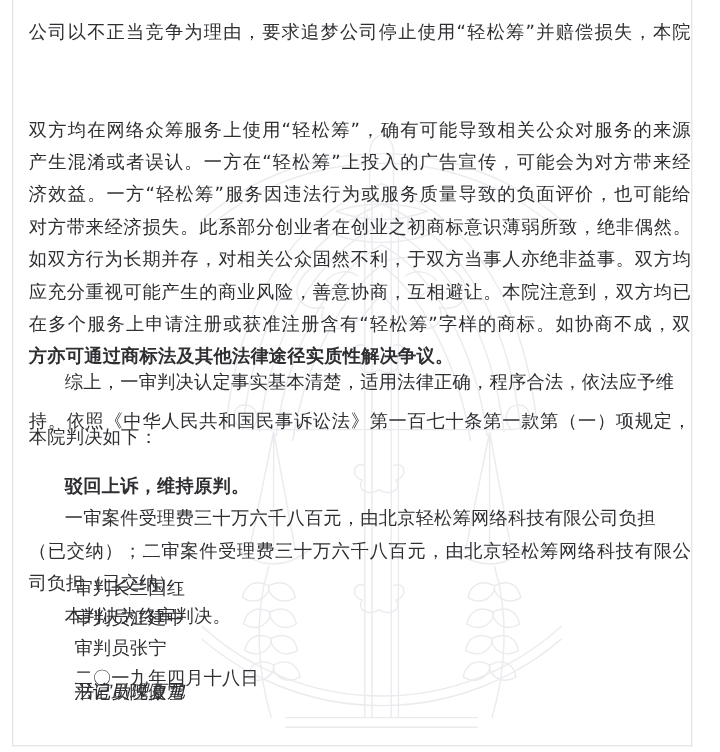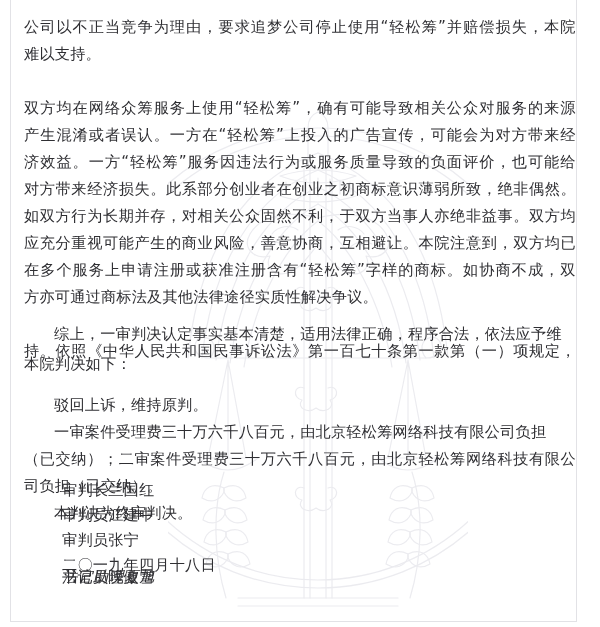--- a/index.html
+++ b/index.html
@@ -223,21 +223,20 @@
         <span>”</span>
         <span>并</span>
         <span>赔</span>
         <span>偿</span>
         <span>损</span>
         <span>失</span>
         <span>，</span>
         <span>本</span>
         <span>院</span>
       </div>
-    <div class="line" style="top:41px;">难以支持。</div>
     <div class="line just" style="top:95px;">
         <span>双</span>
         <span>方</span>
         <span>均</span>
         <span>在</span>
         <span>网</span>
         <span>络</span>
         <span>众</span>
         <span>筹</span>
         <span>服</span>
@@ -483,22 +482,22 @@
         <span>标</span>
         <span>。</span>
         <span>如</span>
         <span>协</span>
         <span>商</span>
         <span>不</span>
         <span>成</span>
         <span>，</span>
         <span>双</span>
       </div>
-    <div class="line" style="top:284px;">方亦可通过商标法及其他法律途径实质性解决争议。</div>
-    <div class="line indent" style="top:321px;">综上，一审判决认定事实基本清楚，适用法律正确，程序合法，依法应予维</div>
+    <div class="line" style="top:284px;font-weight:bold;">方亦可通过商标法及其他法律途径实质性解决争议。</div>
+    <div class="line indent" style="top:305px;">综上，一审判决认定事实基本清楚，适用法律正确，程序合法，依法应予维</div>
     <div class="line just" style="top:338px;">
         <span>持</span>
         <span>。</span>
         <span>依</span>
         <span>照</span>
         <span>《</span>
         <span>中</span>
         <span>华</span>
         <span>人</span>
         <span>民</span>
@@ -523,21 +522,21 @@
         <span>第</span>
         <span>（</span>
         <span>一</span>
         <span>）</span>
         <span>项</span>
         <span>规</span>
         <span>定</span>
         <span>，</span>
       </div>
     <div class="line" style="top:351px;">本院判决如下：</div>
-    <div class="line indent" style="top:392px;">驳回上诉，维持原判。</div>
+    <div class="line indent" style="top:392px;font-weight:bold;">驳回上诉，维持原判。</div>
     <div class="line indent" style="top:419px;">一审案件受理费三十万六千八百元，由北京轻松筹网络科技有限公司负担</div>
     <div class="line just" style="top:446px;">
         <span>（</span>
         <span>已</span>
         <span>交</span>
         <span>纳</span>
         <span>）</span>
         <span>；</span>
         <span>二</span>
         <span>审</span>

